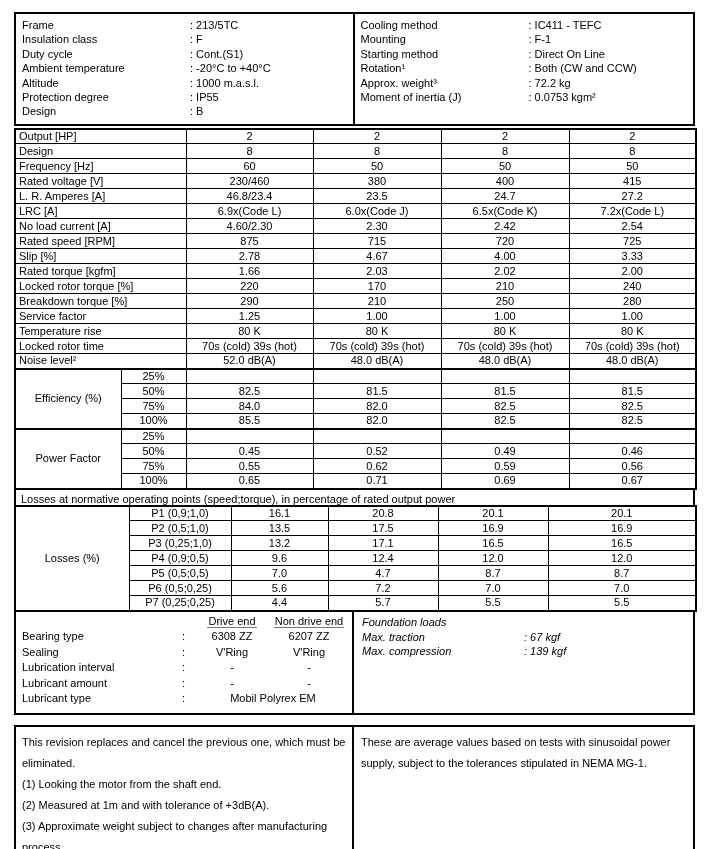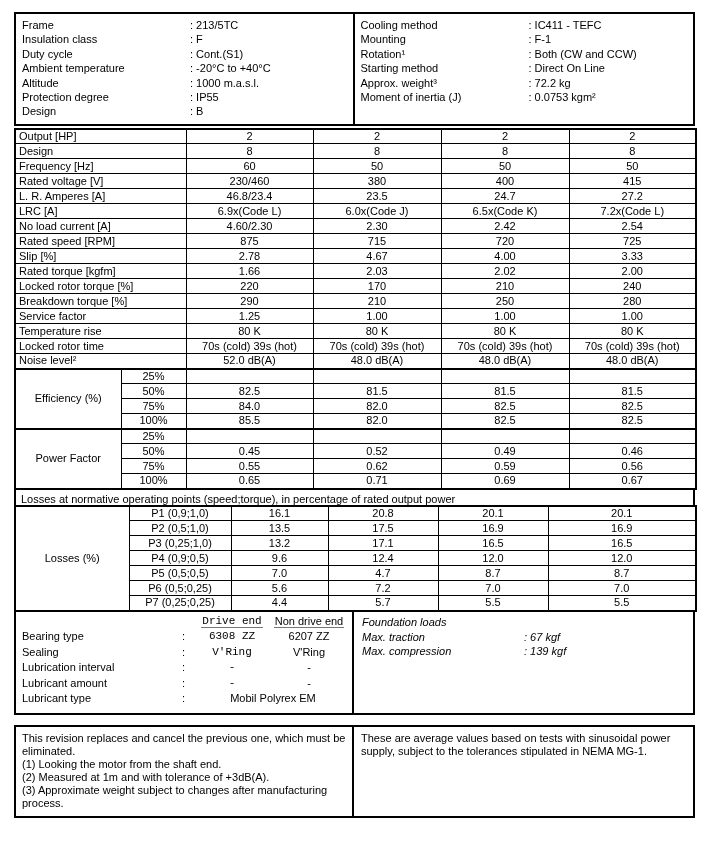--- a/index.html
+++ b/index.html
@@ -42,32 +42,32 @@
   }
   table.losses { border: 2px solid #000; margin-top: -2px; }
 
   
   .bfbox { display: flex; border: 2px solid #000; margin-top: -2px; }
   .bfbox .bleft { width: 338px; flex: none; border-right: 2px solid #000; padding: 2px 2px 6px 6px; }
   .bfbox .bright { flex: 1; padding: 2px 6px 24px 8px; font-style: italic; }
   .brow { display: flex; height: 15.5px; line-height: 15.5px; white-space: nowrap; }
   .brow .bk { width: 160px; flex: none; }
   .brow .bc { width: 14px; flex: none; }
-  .brow .bd { width: 72px; flex: none; text-align: center; font-family: Liberation Mono, monospace; }
+  .brow .bd { width: 72px; flex: none; text-align: center; }
   .brow .bn { width: 82px; flex: none; text-align: center; }
   .brow .bspan { width: 154px; flex: none; text-align: center; }
   .uhead { border-bottom: 1px solid #777; padding: 0 1px; }
   .ftitle { height: 16px; line-height: 16px; }
   .bright .kv .k { width: 162px; }
 
   
   .notes { display: flex; border: 2px solid #000; margin-top: 10px; }
   .notes .nleft { width: 338px; flex: none; border-right: 2px solid #000; padding: 5px 6px 6px 6px; }
   .notes .nright { flex: 1; padding: 5px 6px 6px 7px; }
-  .notes p { margin: 0; line-height: 13px; }
+  .notes p { margin: 0; line-height: 21px; }
 </style>
 </head>
 <body>
 
 <div class="sheet">
 
   <div class="infobox">
     <div class="half left">
       <div class="kv">
           <span class="k">Frame</span>
@@ -101,26 +101,26 @@
     <div class="half">
       <div class="kv">
           <span class="k">Cooling method</span>
           <span class="v">: IC411 - TEFC</span>
         </div>
       <div class="kv">
           <span class="k">Mounting</span>
           <span class="v">: F-1</span>
         </div>
       <div class="kv">
+          <span class="k">Starting method</span>
+          <span class="v">: Direct On Line</span>
+        </div>
+      <div class="kv">
           <span class="k">Rotation¹</span>
           <span class="v">: Both (CW and CCW)</span>
-        </div>
-      <div class="kv">
-          <span class="k">Starting method</span>
-          <span class="v">: Direct On Line</span>
         </div>
       <div class="kv">
           <span class="k">Approx. weight³</span>
           <span class="v">: 72.2 kg</span>
         </div>
       <div class="kv">
           <span class="k">Moment of inertia (J)</span>
           <span class="v">: 0.0753 kgm²</span>
         </div>
     </div>

